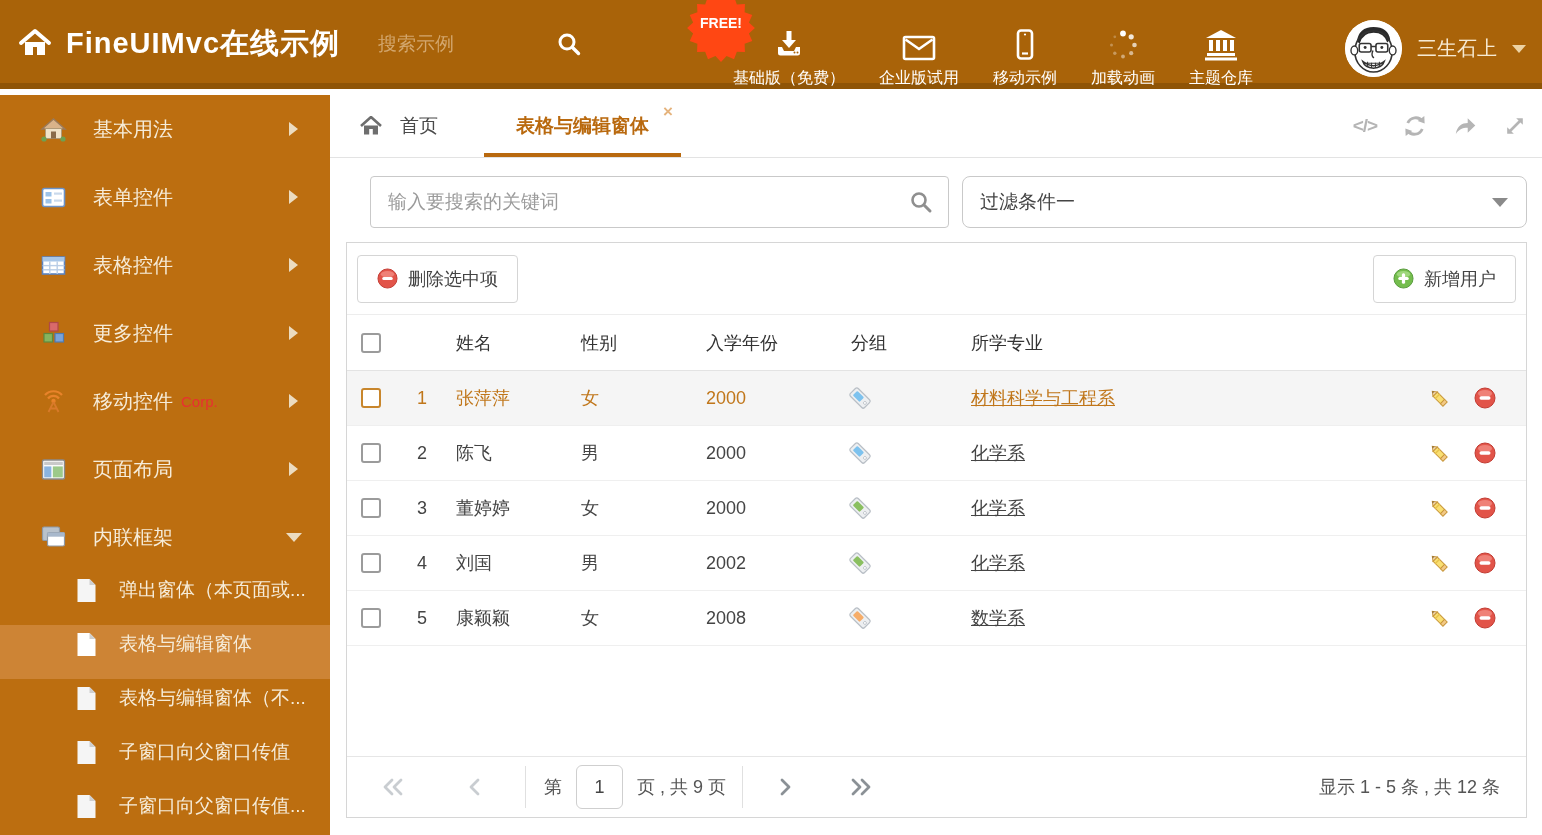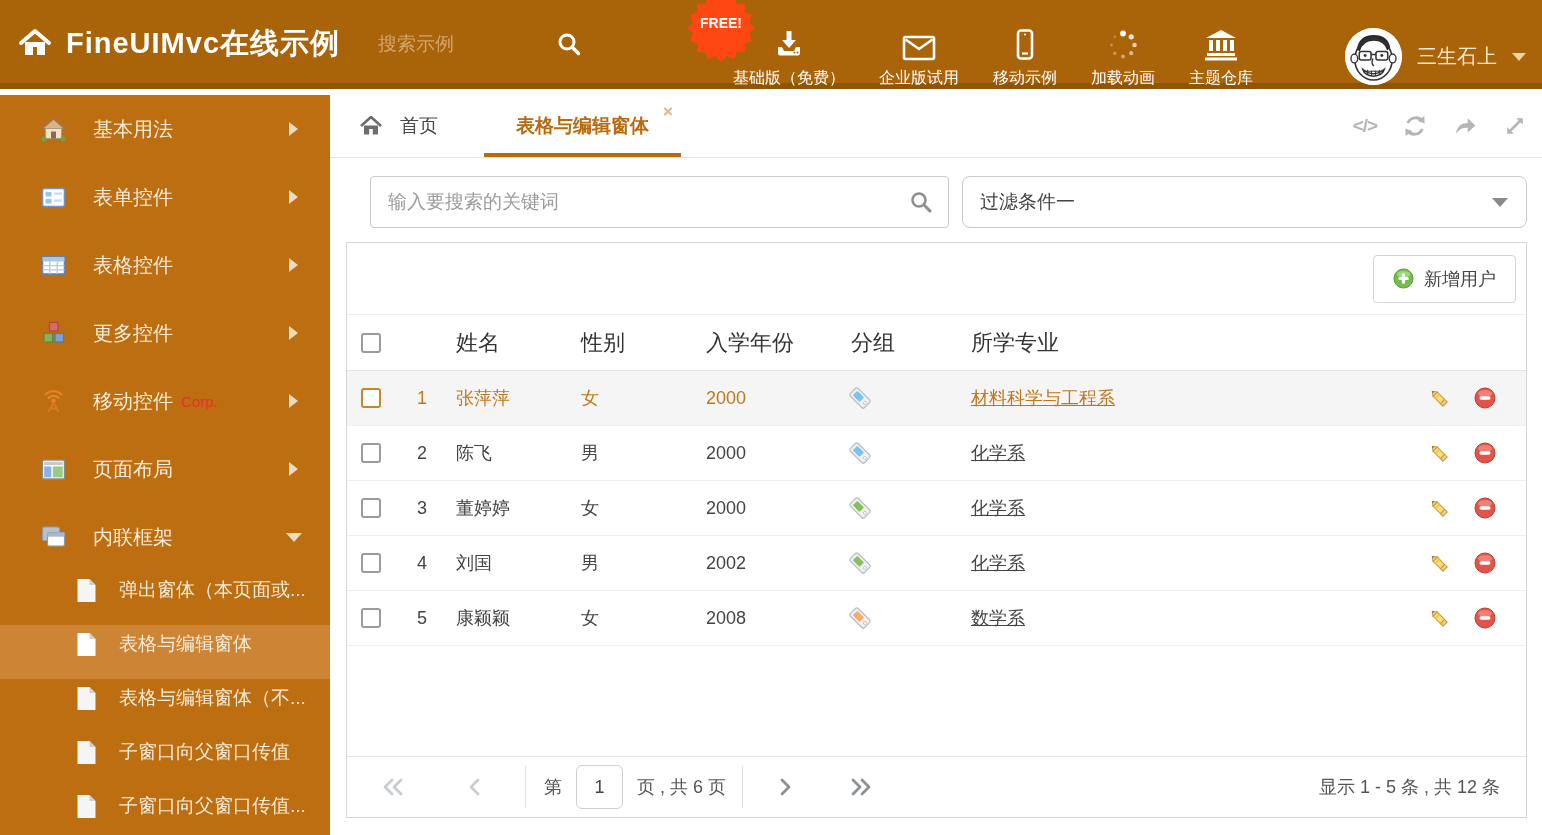--- a/index.html
+++ b/index.html
@@ -20,21 +20,21 @@
   .free-badge { position:absolute; left:686px; top:-7px; width:70px; height:70px; }
   .free-badge svg { position:absolute; inset:0; }
   .free-badge span { position:absolute; left:0; right:0; top:22px; text-align:center;
     color:#fff; font-size:14px; font-weight:700; }
 
   .hdr-nav { position:absolute; left:716px; top:0; height:89px; display:flex; align-items:flex-end;font-family:Liberation Mono, monospace; }
   .nav-item { display:flex; flex-direction:column; align-items:center; padding:0 17px; cursor:pointer; text-decoration:none; }
   .nav-item .nav-icon { height:36px; display:flex; align-items:flex-end; }
   .nav-item .nav-label { color:#fff; font-size:16px; margin-top:6px; white-space:nowrap; }
 
-  .user { position:absolute; right:16px; top:12px; height:89px; display:flex; align-items:center; gap:15px; cursor:pointer; }
+  .user { position:absolute; right:16px; top:4px; height:89px; display:flex; align-items:center; gap:15px; cursor:pointer; }
   .avatar { width:57px; height:57px; border-radius:50%; overflow:hidden; background:#fff; display:inline-flex; }
   .user-name { color:#f7ead2; font-size:20px; }
   .user .caret { width:0; height:0; border-left:7px solid transparent; border-right:7px solid transparent;
     border-top:8px solid #edd3a4; }
 
   
   .sidebar { position:absolute; top:95px; left:0; width:330px; bottom:0; background:#bc6e10; overflow:hidden; }
   .side-item { height:68px; display:flex; align-items:center; padding:0 30px 0 40px; cursor:pointer; position:relative; }
   .side-icon { width:27px; height:27px; display:inline-flex; flex:none; }
   .side-label { color:#f6ecd9; font-size:20px; margin-left:26px; white-space:nowrap; }
@@ -76,21 +76,21 @@
 
   .grid-panel { margin:14px 15px 17px 16px; border:1px solid #d6d6d6; flex:1; display:flex; flex-direction:column; overflow:hidden; }
   .grid-toolbar { flex:none; height:72px; display:flex; align-items:center; padding:0 10px; border-bottom:1px solid #ededed; }
   .btn { height:48px; display:inline-flex; align-items:center; gap:10px; padding:0 19px;
     background:#fff; border:1px solid #d5d5d5; border-radius:4px; font-size:18px; color:#444;
     font-family:inherit; cursor:pointer; }
   .btn .btn-icon { width:21px; height:21px; display:inline-flex; }
   .btn-add { margin-left:auto; }
 
   .grid-header, .grid-row { display:grid; grid-template-columns:55px 40px 125px 125px 145px 120px 1fr 110px; align-items:center; }
-  .grid-header { flex:none; height:56px; border-bottom:1px solid #e3e3e3; font-size:22px; color:#333; }
+  .grid-header { flex:none; height:56px; border-bottom:1px solid #e3e3e3; font-size:18px; color:#333; }
   .grid-row { height:55px; border-bottom:1px solid #efefef; font-size:18px; color:#444; }
   .grid-row.highlighted { background:#f5f5f5; color:#c0761a; }
   .cell { padding-left:14px; white-space:nowrap; }
   .c-check { display:flex; }
   .c-index { padding-left:0; text-align:center; }
   .checkbox { width:20px; height:20px; border:2px solid #9b9b9b; border-radius:3px; background:#fff; cursor:pointer; }
   .grid-row.highlighted .checkbox { border-color:#c8862c; }
   .c-group { display:flex; padding-left:10px; }
   .major-link { color:inherit; text-decoration:underline; cursor:pointer; }
   .c-actions { display:flex; gap:24px; padding-left:12px; }
@@ -417,20 +417,30 @@
       </div>
       <div class="select-box">
         <span>过滤条件一</span>
         <span class="select-caret"></span>
       </div>
     </div>
 
     <div class="grid-panel">
 
       <div class="grid-toolbar">
+        <button class="btn">
+          <span class="btn-icon">
+            <svg viewBox="0 0 22 22">
+                <circle cx="11" cy="11" r="10" fill="#e25449" stroke="#c23b32" stroke-width="1"></circle>
+                <ellipse cx="11" cy="6.5" rx="7" ry="3.4" fill="#ef8177"></ellipse>
+                <rect x="5.5" y="9.3" width="11" height="3.4" rx="1.6" fill="#fff"></rect>
+              </svg>
+          </span>
+          <span>删除选中项</span>
+        </button>
         <button class="btn btn-add">
           <span class="btn-icon">
             <svg viewBox="0 0 22 22">
                 <circle cx="11" cy="11" r="10" fill="#74bd4d" stroke="#55993a" stroke-width="1"></circle>
                 <ellipse cx="11" cy="6.5" rx="7" ry="3.4" fill="#9ed77c"></ellipse>
                 <rect x="5.5" y="9.3" width="11" height="3.4" rx="1.6" fill="#fff"></rect>
                 <rect x="9.3" y="5.5" width="3.4" height="11" rx="1.6" fill="#fff"></rect>
               </svg>
           </span>
           <span>新增用户</span>
@@ -656,21 +666,21 @@
             </svg>
         </span>
         <span class="pg-btn" style="margin-left:58px;">
           <svg width="18" height="22" viewBox="0 0 18 22">
               <polyline points="13,4 6,11 13,18" fill="none" stroke="#c9cdd1" stroke-width="2.8" stroke-linecap="round" stroke-linejoin="round"></polyline>
             </svg>
         </span>
         <span class="pg-sep" style="margin-left:42px;"></span>
         <span style="margin-left:18px;">第</span>
         <input class="page-input" style="margin-left: 14px;" value="1">
-        <span style="margin-left:14px;">页 , 共 6 页</span>
+        <span style="margin-left:14px;">页 , 共 9 页</span>
         <span class="pg-sep" style="margin-left:16px;"></span>
         <span class="pg-btn" style="margin-left:34px;">
           <svg width="18" height="22" viewBox="0 0 18 22">
               <polyline points="5,4 12,11 5,18" fill="none" stroke="#8b9196" stroke-width="2.8" stroke-linecap="round" stroke-linejoin="round"></polyline>
             </svg>
         </span>
         <span class="pg-btn" style="margin-left:52px;">
           <svg width="26" height="22" viewBox="0 0 26 22">
               <polyline points="6,4 13,11 6,18" fill="none" stroke="#8b9196" stroke-width="2.8" stroke-linecap="round" stroke-linejoin="round"></polyline>
               <polyline points="15,4 22,11 15,18" fill="none" stroke="#8b9196" stroke-width="2.8" stroke-linecap="round" stroke-linejoin="round"></polyline>

